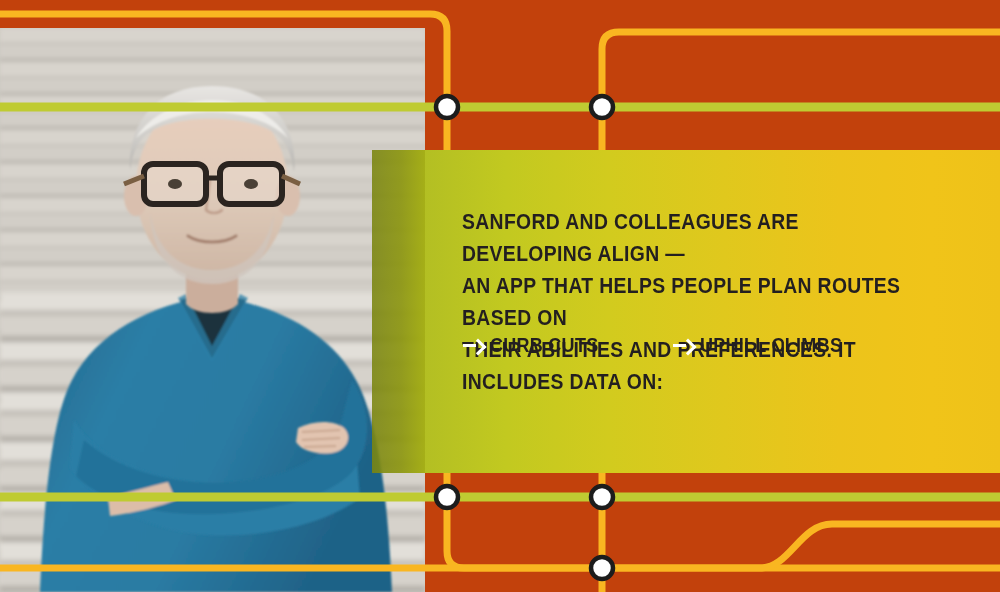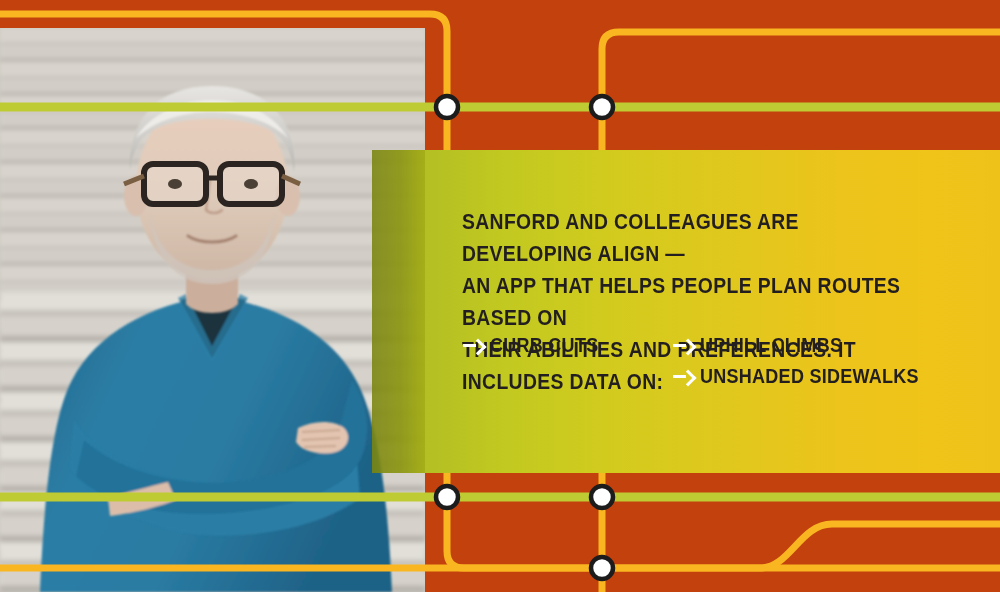--- a/index.html
+++ b/index.html
@@ -329,23 +329,19 @@
             <span class="arrow"></span>
             <span class="bullet-label">Curb cuts</span>
           </div>
         </div>
 
         <div class="list-col wide">
           <div class="bullet-row">
             <span class="arrow"></span>
             <span class="bullet-label">Uphill climbs</span>
           </div>
-          <div class="bullet-row">
-            <span class="arrow"></span>
-            <span class="bullet-label">Unshaded sidewalks</span>
-          </div>
         </div>
 
       </div>
     </div>
   </div>
 
 </div>
 
 </body></html>

